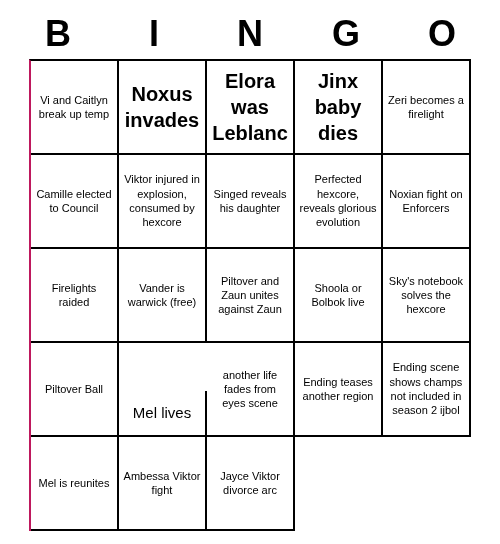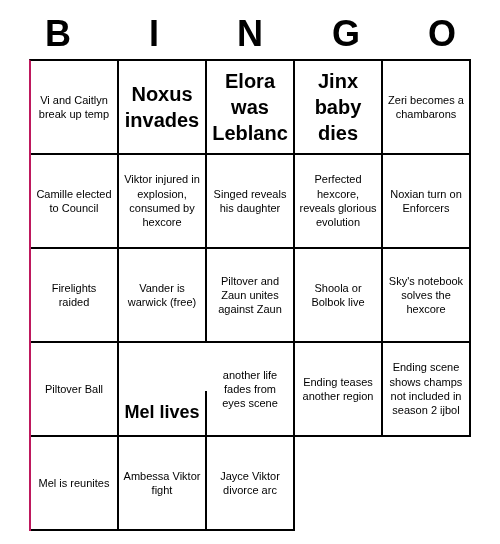--- a/index.html
+++ b/index.html
@@ -37,22 +37,22 @@
       border-bottom: 2px solid #000;
       display: flex;
       align-items: center;
       justify-content: center;
       text-align: center;
       padding: 4px;
       font-size: 11px;
       line-height: 1.3;
     }
     .bingo-cell.large-text {
-      font-size: 18px;
-      font-weight: bold;
+      font-size: 15px;
+      font-weight: normal;
       margin-top: 48px;
     }
     .bingo-cell.medium-text {
       font-size: 20px;
       font-weight: bold;
     }
   </style>
 </head>
 <body>
 
@@ -62,26 +62,26 @@
   <span class="bingo-letter">N</span>
   <span class="bingo-letter">G</span>
   <span class="bingo-letter">O</span>
 </div>
 
 <div class="bingo-grid" id="grid">
 <div class="bingo-cell">Vi and Caitlyn break up temp</div>
     <div class="bingo-cell medium-text">Noxus invades</div>
     <div class="bingo-cell medium-text">Elora was Leblanc</div>
     <div class="bingo-cell medium-text">Jinx baby dies</div>
-    <div class="bingo-cell">Zeri becomes a chambarons</div>
+    <div class="bingo-cell">Zeri becomes a firelight</div>
     <div class="bingo-cell">Camille elected to Council</div>
     <div class="bingo-cell">Viktor injured in explosion, consumed by hexcore</div>
     <div class="bingo-cell">Singed reveals his daughter</div>
     <div class="bingo-cell">Perfected hexcore, reveals glorious evolution</div>
-    <div class="bingo-cell">Noxian turn on Enforcers</div>
+    <div class="bingo-cell">Noxian fight on Enforcers</div>
     <div class="bingo-cell">Firelights raided</div>
     <div class="bingo-cell">Vander is warwick (free)</div>
     <div class="bingo-cell">Piltover and Zaun unites against Zaun</div>
     <div class="bingo-cell">Shoola or Bolbok live</div>
     <div class="bingo-cell">Sky's notebook solves the hexcore</div>
     <div class="bingo-cell">Piltover Ball</div>
     <div class="bingo-cell large-text">Mel lives</div>
     <div class="bingo-cell">another life fades from eyes scene</div>
     <div class="bingo-cell">Ending teases another region</div>
     <div class="bingo-cell">Ending scene shows champs not included in season 2 ijbol</div>

